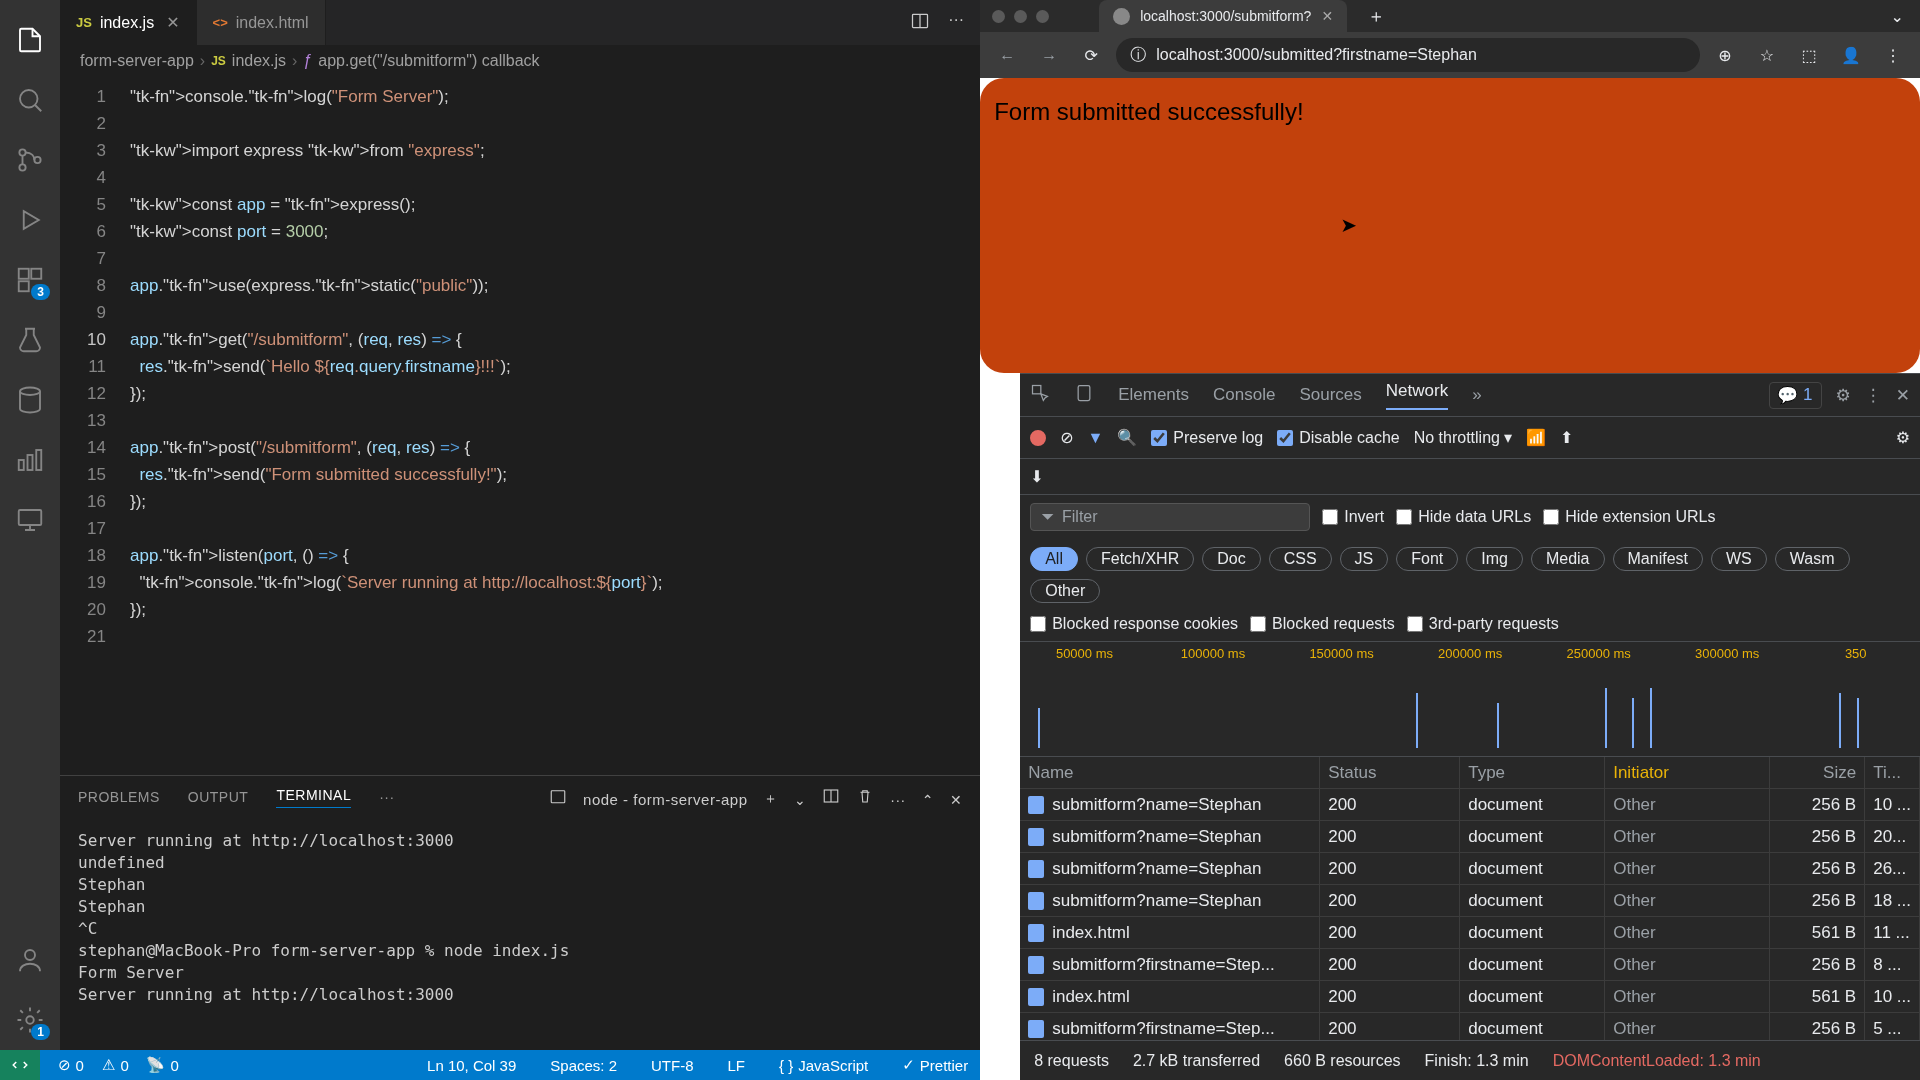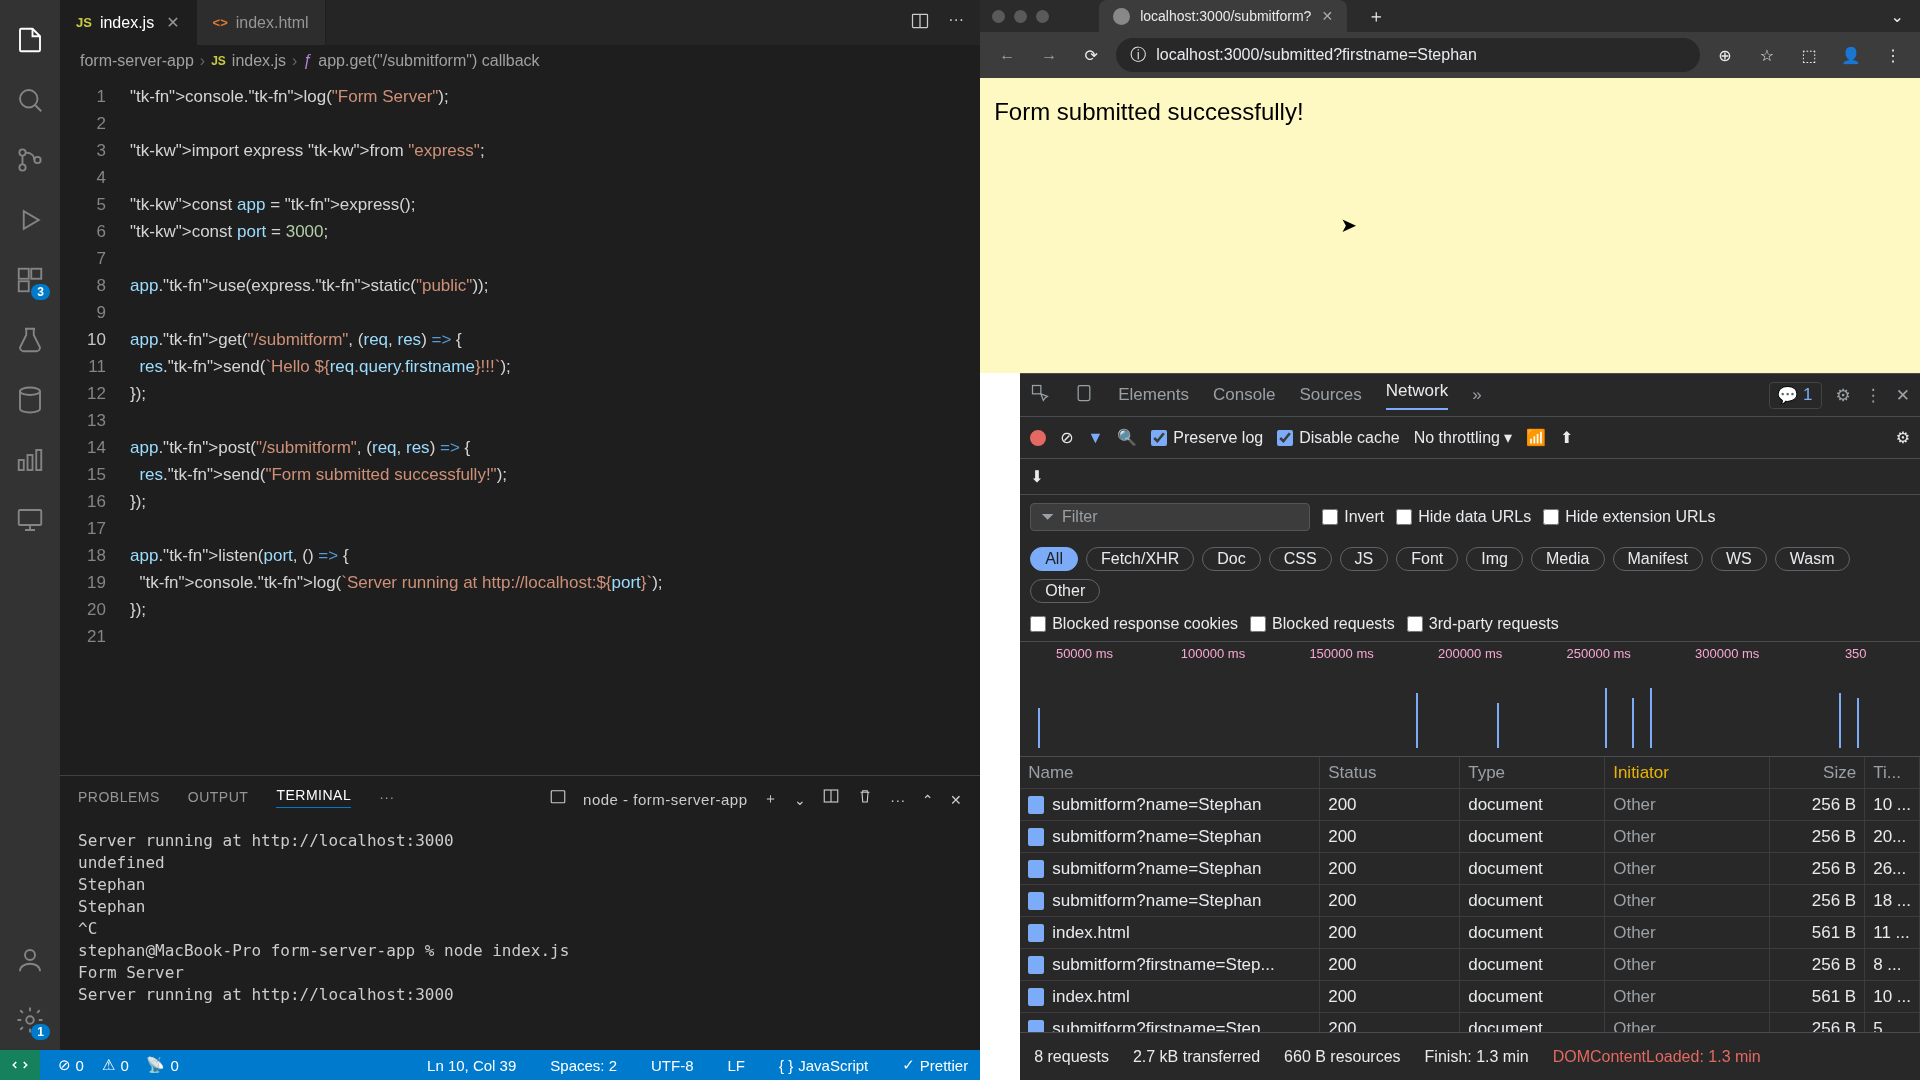--- a/index.html
+++ b/index.html
@@ -65,21 +65,21 @@
 .br-closex{color:#aaa}
 .br-newtab { color:#e8eaed; margin-left:10px; font-size:18px; }
 .br-chevdown { margin-left:auto; padding-right:16px; color:#e8eaed; }
 
 .br-toolbar { height:46px; background:#3c3c3c; display:flex; align-items:center; padding:0 10px; gap:8px; }
 .br-toolbar .nav-btn { width:34px; height:34px; display:flex; align-items:center; justify-content:center; color:#9aa0a6; cursor:pointer; }
 .br-toolbar .nav-btn.enabled { color:#e8eaed; }
 .urlbar { flex:1; height:34px; background:#282828; border-radius:17px; display:flex; align-items:center; padding:0 14px; gap:10px; color:#e8eaed; font-size:16px; }
 .br-toolbar .rico{width:34px;display:flex;align-items:center;justify-content:center;color:#e8eaed}
 
-.br-content { height:295px; background:#fef9c3; padding:20px 14px; font-family:'Times New Roman',serif; font-size:24px; color:#000; position:relative; }
+.br-content { height:295px; background:#c2410c; padding:20px 14px; font-family:'Times New Roman',serif; font-size:24px; color:#000; position:relative;border-radius:24px; }
 .cursor-arrow { position:absolute; left:360px; top:135px; font-size:20px; color:#000; }
 
 
 .devtools { flex:1; background:#282828; display:flex; flex-direction:column; border-top:1px solid #494c50; overflow:hidden;margin-left:40px; }
 .dt-tabs { height:42px; display:flex; align-items:center; padding:0 10px; gap:24px; color:#9aa0a6; font-size:17px; }
 .dt-tab{cursor:pointer}
 .dt-tab.active{color:#e8eaed;border-bottom:2px solid #7cacf8;padding-bottom:7px}
 .dt-tabs .dt-actions{margin-left:auto;display:flex;align-items:center;gap:14px}
 .dt-issues{display:flex;align-items:center;gap:4px;color:#7cacf8;border:1px solid #444;border-radius:4px;padding:2px 8px}
 
@@ -88,33 +88,33 @@
 .dt-check{display:flex;align-items:center;gap:6px}
 .dt-check input{width:16px;height:16px;accent-color:#7cacf8}
 .dt-throttle{display:flex;align-items:center;gap:4px}
 
 .dt-filter { padding:8px 10px; display:flex; flex-wrap:wrap; gap:12px; align-items:center; border-top:1px solid #494c50; font-size:16px; color:#e8eaed; }
 .filter-input{display:flex;align-items:center;gap:8px;background:#3c3c3c;border:1px solid #555;border-radius:4px;padding:4px 10px;width:280px;color:#9aa0a6}
 .pill{border:1px solid #5f6368;border-radius:14px;padding:2px 14px;cursor:pointer}
 .pill.active{background:#7cacf8;color:#202124;border-color:#7cacf8}
 
 .timeline { height:115px; border-top:1px solid #494c50; position:relative; background:#282828; }
-.tl-ticks{display:flex;color:#f9a8d4;font-size:13px;padding:4px 0}
+.tl-ticks{display:flex;color:#eab308;font-size:13px;padding:4px 0}
 .tl-tick{flex:1;text-align:center}
 .tl-bars{position:absolute;bottom:0;left:0;right:0;height:70px}
 .tl-bar{position:absolute;width:2px;background:#7cacf8;bottom:8px}
 
 .net-table { flex:1; overflow:auto; border-top:1px solid #494c50; font-size:17px; color:#e8eaed; }
 .net-head,.net-row{display:flex;height:32px;align-items:center;border-bottom:1px solid #3c3c3c}
 .net-head{color:#9aa0a6;background:#282828}
 .net-row .nc,.net-head .nc{padding:0 8px;overflow:hidden;text-overflow:ellipsis;white-space:nowrap;border-right:1px solid #3c3c3c;height:100%;display:flex;align-items:center}
 .nc.nm{width:300px;gap:8px}.nc.st{width:140px}.nc.ty{width:145px}.nc.in{width:165px;color:#9aa0a6}.nc.sz{width:95px;justify-content:flex-end}.nc.ti{flex:1}
 .doc-ico{width:16px;height:18px;background:#7cacf8;border-radius:2px;flex-shrink:0}
 
-.dt-status { height:48px; border-top:1px solid #494c50; display:flex; align-items:center; padding:0 14px; gap:24px; color:#e8eaed; font-size:16px; }
+.dt-status { height:40px; border-top:1px solid #494c50; display:flex; align-items:center; padding:0 14px; gap:24px; color:#e8eaed; font-size:16px; }
 .dt-status .dom{color:#e46962}
 </style>
 </head>
 <body>
 
 <div class="vscode">
   <div class="vs-body">
     <div class="activity-bar">
       <div class="act-icon active">
           <svg viewBox="0 0 24 24" fill="none" stroke="currentColor" stroke-width="1.5">

